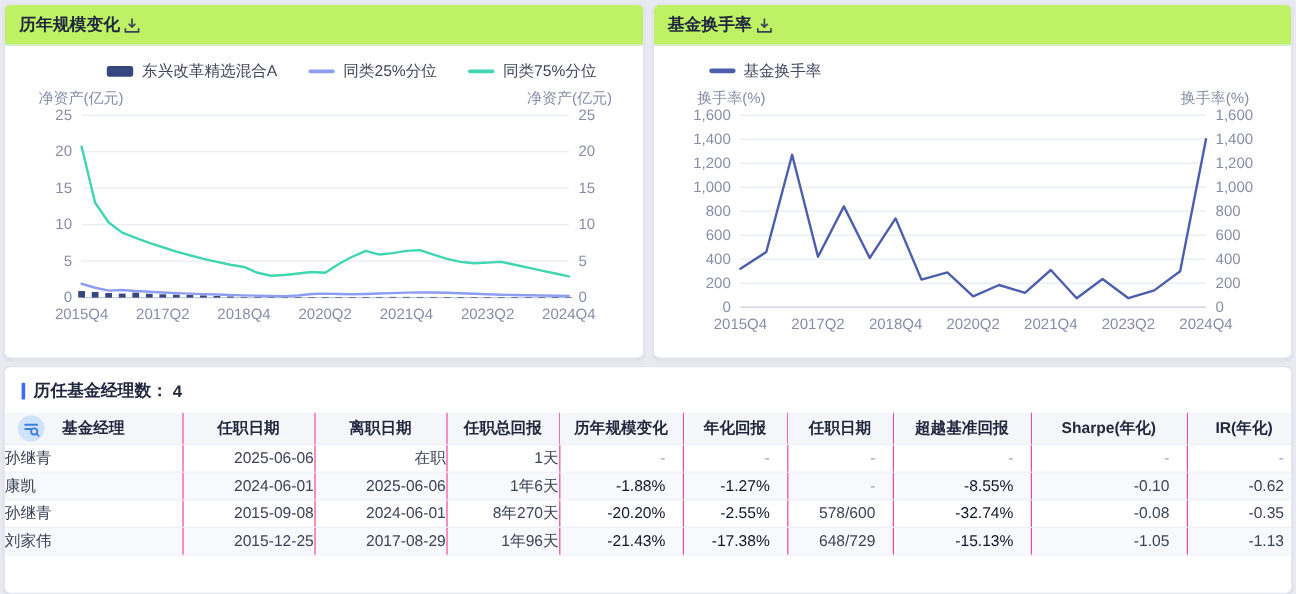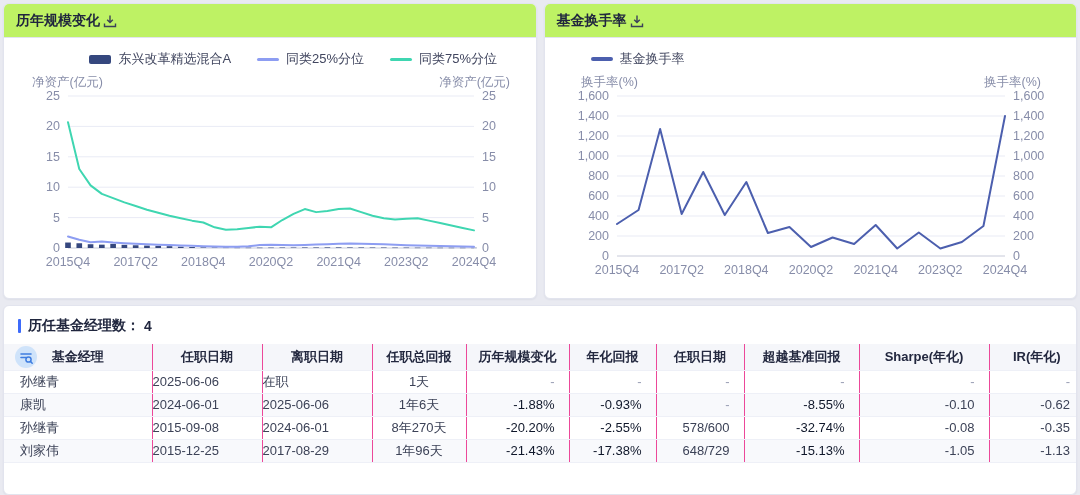--- a/index.html
+++ b/index.html
@@ -30,23 +30,23 @@
   .stat-bar { width:3px; height:14px; background:#3d6bfa; border-radius:1px; margin-right:7px; }
   .stat-val { margin-left:4px; }
   table { width:100%; border-collapse:collapse; table-layout:fixed; font-size:13px; }
   th,td { height:23px; border-bottom:1px solid #eef0f7; border-right:1px solid #ec4899;
     white-space:nowrap; overflow:hidden; }
   th:last-child, td:last-child { border-right:none; }
   thead th { height:26px; background:#f5f6fa; color:#23283f; font-weight:bold; text-align:center;
     position:relative; }
   tbody tr:nth-child(even) { background:#f8f9fc; }
   td { color:#3c4257; }
-  .a-l { text-align:left; padding-left:16px; }
-  .a-l2 { text-align:center; }
-  .a-c { text-align:left; }
+  .a-l { text-align:left; }
+  .a-l2 { text-align:right; }
+  .a-c { text-align:right; }
   .a-r { text-align:right; padding-right:14px; }
   .neg { color:#0f172a; }
   .dash { color:#9aa0b5; }
   .mgr-icon { position:absolute; left:10px; top:1px; }
 </style>
 </head>
 <body>
 
 <div class="page">
 
@@ -265,21 +265,21 @@
             <td class="a-r dash">-</td>
             <td class="a-r dash">-</td>
             <td class="a-r dash">-</td>
           </tr>
           <tr>
             <td class="a-l">康凯</td>
             <td class="a-c">2024-06-01</td>
             <td class="a-c">2025-06-06</td>
             <td class="a-l2">1年6天</td>
             <td class="a-r neg">-1.88%</td>
-            <td class="a-r neg">-0.93%</td>
+            <td class="a-r neg">-1.27%</td>
             <td class="a-r dash">-</td>
             <td class="a-r neg">-8.55%</td>
             <td class="a-r">-0.10</td>
             <td class="a-r">-0.62</td>
           </tr>
           <tr>
             <td class="a-l">孙继青</td>
             <td class="a-c">2015-09-08</td>
             <td class="a-c">2024-06-01</td>
             <td class="a-l2">8年270天</td>

